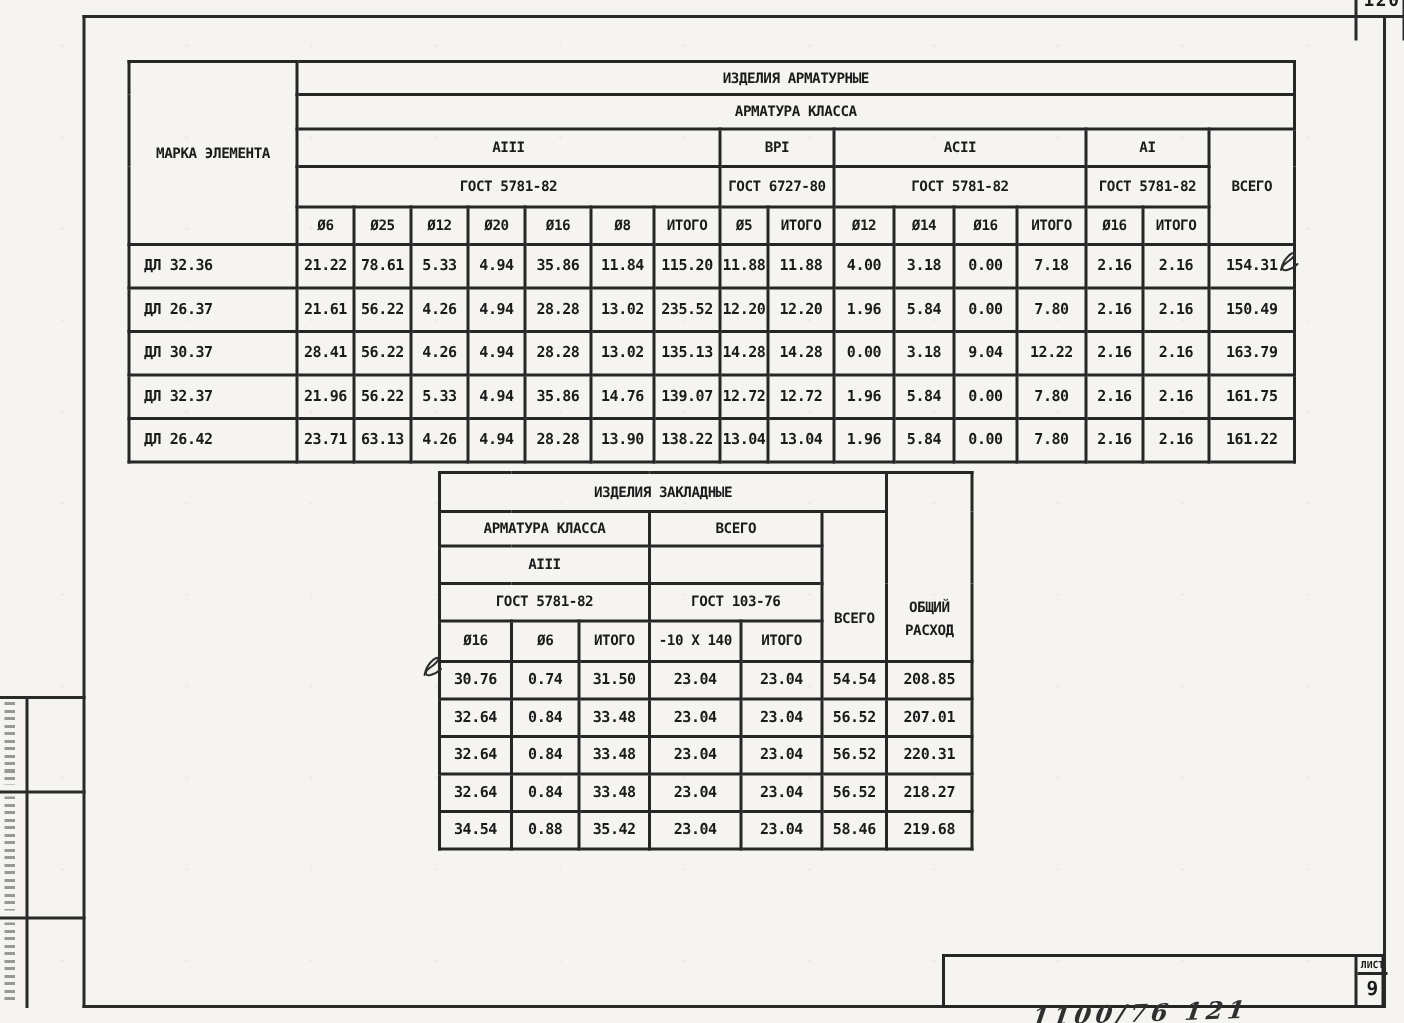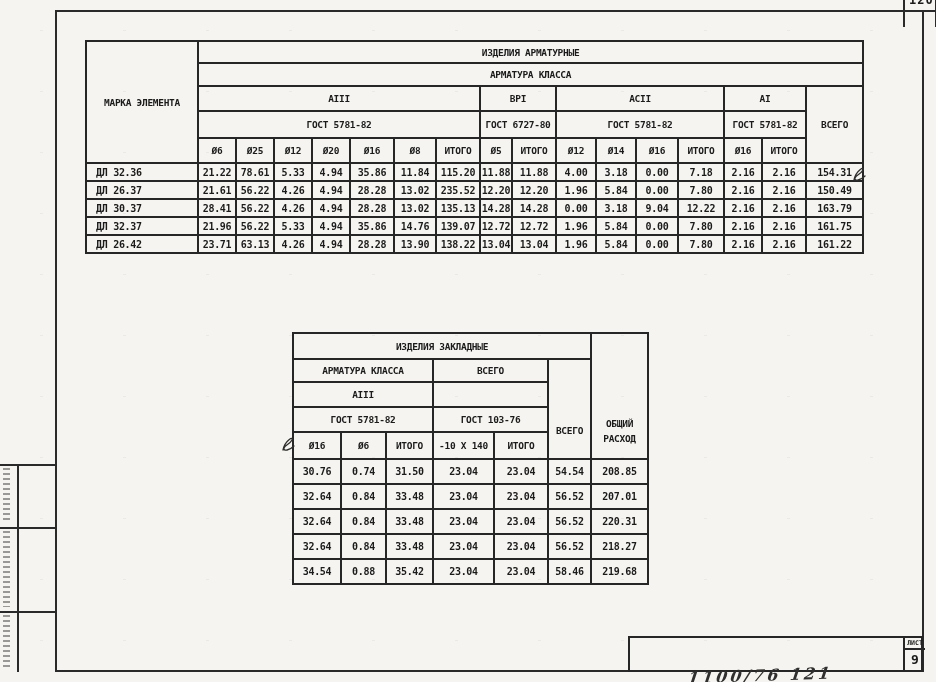--- a/index.html
+++ b/index.html
@@ -23,24 +23,24 @@
     background:repeating-linear-gradient(180deg,#4d4d4d 0 2px,transparent 2px 5px);}
   
   .tab{position:absolute;left:903px;top:0;width:30px;height:27px;
        border-left:2px solid #2a2a2a;border-right:2px solid #2a2a2a;}
   .tab span{position:absolute;left:4px;top:-7px;font-size:12px;font-weight:700;letter-spacing:1px;}
   
   table{border-collapse:collapse;table-layout:fixed;}
   td{border:2px solid #262626;text-align:center;vertical-align:middle;
      font-weight:700;font-size:10px;letter-spacing:-0.3px;padding:0;overflow:hidden;white-space:nowrap;}
   .t1{position:absolute;left:85px;top:40px;width:777px;}
-  .t2{position:absolute;left:292px;top:332px;width:355px;padding-left:24px;}
+  .t2{position:absolute;left:292px;top:314px;width:355px;padding-left:24px;}
   .t1 thead td{font-size:9.5px;}
   .t2 thead td{font-size:9.5px;}
-  .t1 tbody tr{height:18px;}
+  .t1 tbody tr{height:29px;}
   .t2 tbody tr{height:25px;}
   td.mark{text-align:left;padding-left:9px;font-size:10px;}
   td.vtotal{font-size:10px;}
   td.grand-head{vertical-align:bottom;padding-bottom:12px;line-height:15px;}
   td.vsego2{vertical-align:bottom;padding-bottom:22px;}
   
   .tb{position:absolute;left:628px;top:636px;width:295px;height:36px;border:2px solid #262626;box-sizing:border-box;}
   .tb .code{position:absolute;left:0;top:0;width:275px;height:100%;display:flex;align-items:center;justify-content:center;
             font-weight:700;font-size:13px;letter-spacing:1.5px;}
   .tb .vdiv{position:absolute;left:273px;top:0;width:2px;height:100%;background:#262626;}

